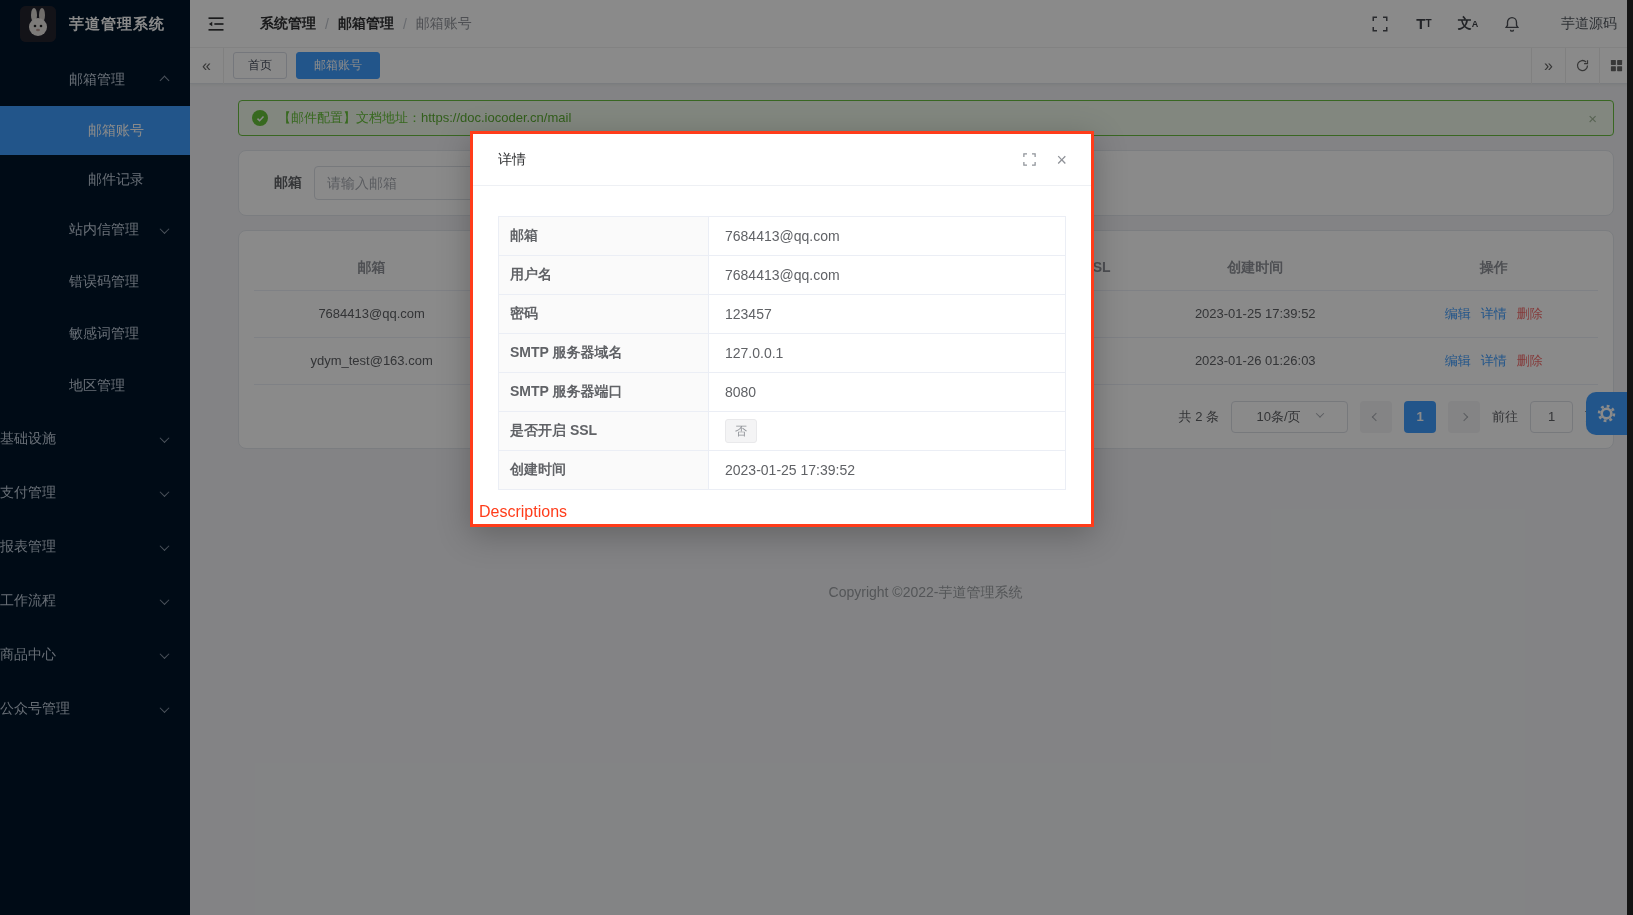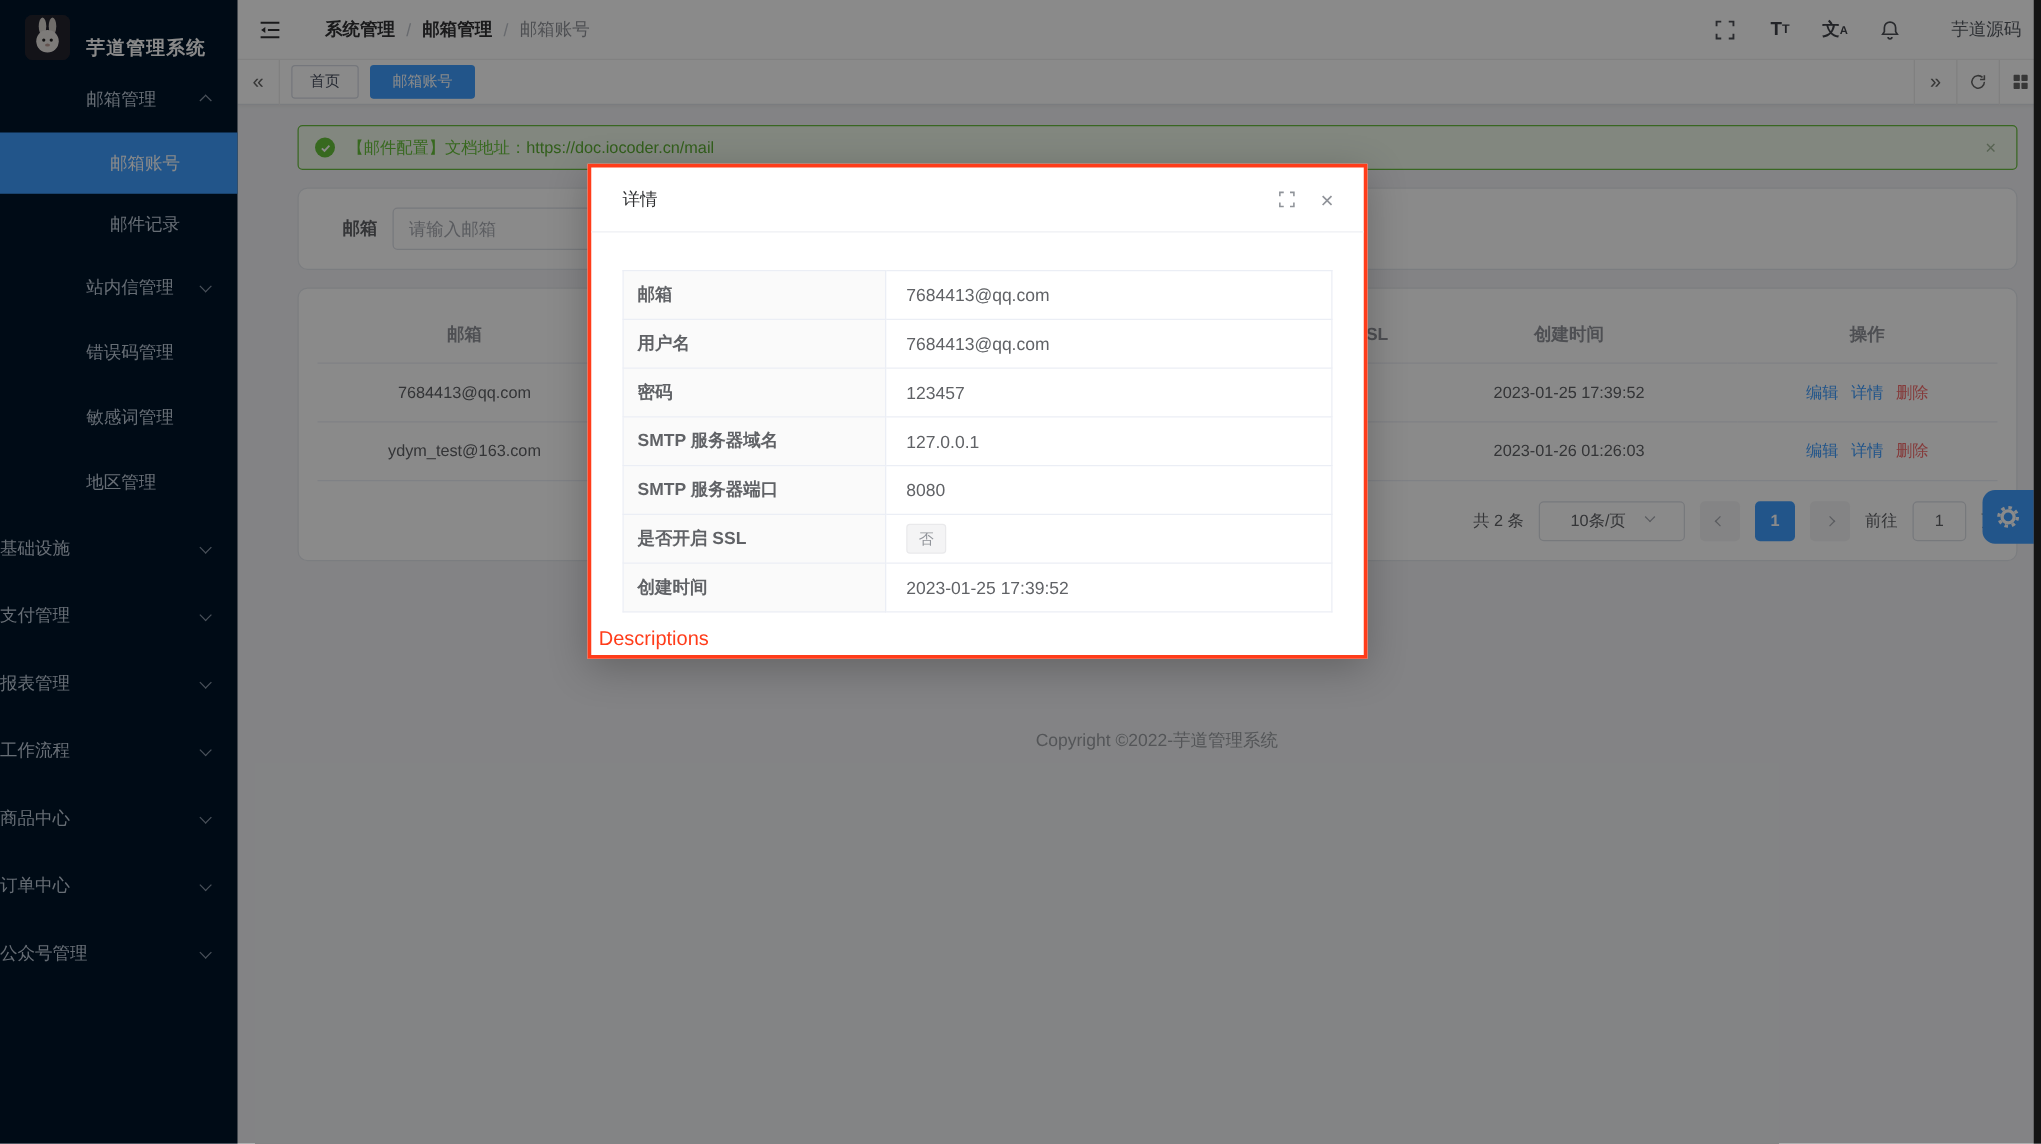--- a/index.html
+++ b/index.html
@@ -1,20 +1,20 @@
 <!DOCTYPE html>
 <html><head>
 <meta charset="utf-8">
 <style>
   * { margin:0; padding:0; box-sizing:border-box; font-family:"Liberation Sans", sans-serif; }
   html,body { width:1633px; height:915px; overflow:hidden; background:#f2f3f5; position:relative; }
 
   
   .sidebar { position:absolute; left:0; top:0; width:190px; height:915px; background:#001529; z-index:5; }
-  .logo { height:48px; display:flex; align-items:flex-end; padding-left:20px; gap:13px; }
+  .logo { height:48px; display:flex; align-items:center; padding-left:20px; gap:13px; }
   .logo-img { width:36px; height:36px; border-radius:6px; background:#23232e; display:flex; align-items:center; justify-content:center; overflow:hidden; }
   .logo-title { color:#fff; font-size:15px; font-weight:700; letter-spacing:1px; }
   .menu { padding-top:6px; }
   .mi { display:flex; align-items:center; color:#bfcbd9; font-size:14px; cursor:pointer; position:relative; }
   .mi .chev { position:absolute; right:22px; color:#8a97a8; }
   .lvl1 { height:54px; }
   .lvl2 { height:52px; padding-left:69px; }
   .lvl3 { height:49px; padding-left:88px; }
   .mi.active { background:#409eff; color:#fff; }
   .chev { display:inline-block; width:7px; height:7px; border-right:1.6px solid currentColor; border-bottom:1.6px solid currentColor; }
@@ -158,24 +158,20 @@
     <div class="mi lvl1">
         <span>报表管理</span>
         <i class="chev down"></i>
       </div>
     <div class="mi lvl1">
         <span>工作流程</span>
         <i class="chev down"></i>
       </div>
     <div class="mi lvl1">
         <span>商品中心</span>
-        <i class="chev down"></i>
-      </div>
-    <div class="mi lvl1">
-        <span>订单中心</span>
         <i class="chev down"></i>
       </div>
     <div class="mi lvl1">
         <span>公众号管理</span>
         <i class="chev down"></i>
       </div>
   </nav>
 </aside>
 
 <div class="main">

